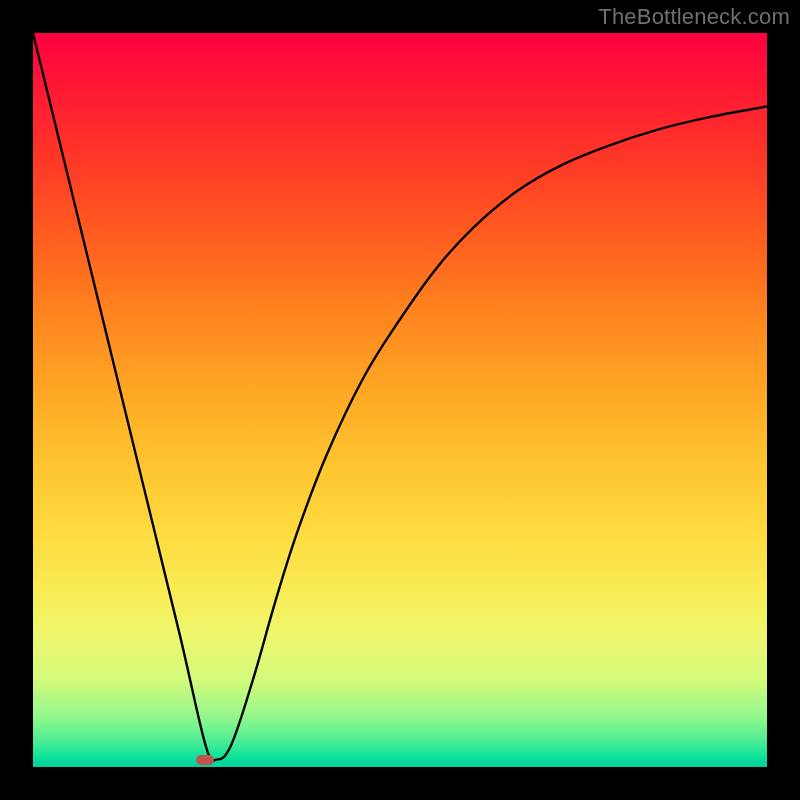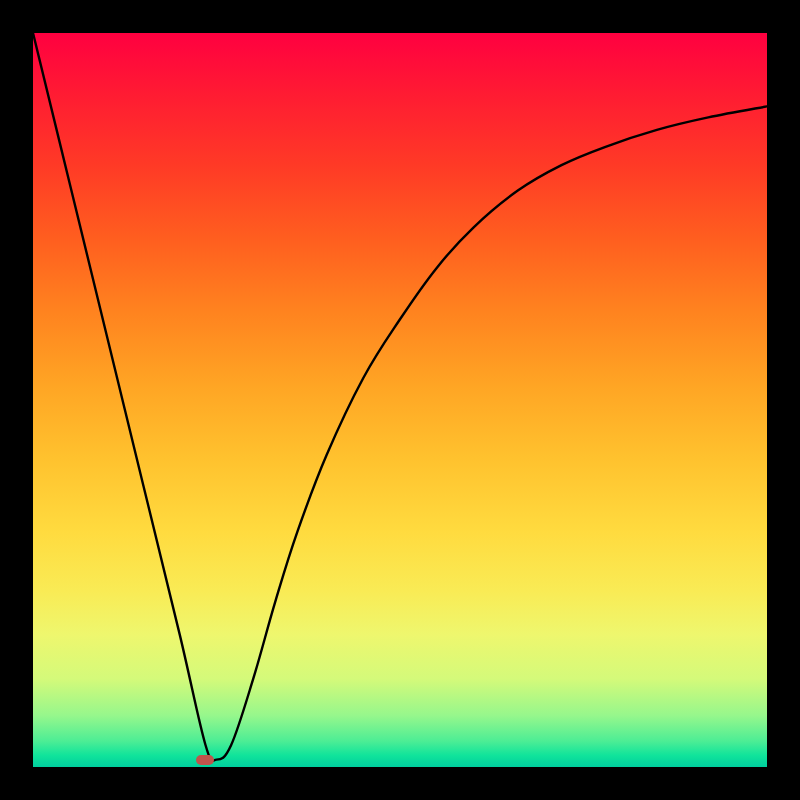--- a/index.html
+++ b/index.html
@@ -84,14 +84,15 @@
   <div class="plot-area">
     <div class="gradient"></div>
 
     <svg class="curve-svg" viewBox="0 0 734 734" preserveAspectRatio="none">
       <path d="M 0.00 0.00 C 6.61 27.08, 23.49 96.30, 36.70 150.47 C 49.91 204.64, 60.19 246.77, 73.40 300.94 C 86.61 355.11, 96.89 397.24, 110.10 451.41 C 123.31 505.58, 135.57 554.98, 146.80 601.88 C 158.03 648.78, 165.88 689.52, 172.49 711.98 C 179.10 734.44, 178.88 726.66, 183.50 726.66 C 188.12 726.66, 191.57 726.51, 198.18 711.98 C 204.79 697.45, 212.27 671.68, 220.20 645.92 C 228.13 620.16, 234.29 595.27, 242.22 568.85 C 250.15 542.43, 254.99 525.54, 264.24 499.12 C 273.49 472.70, 281.71 449.80, 293.60 422.05 C 305.49 394.30, 317.09 369.42, 330.30 344.98 C 343.51 320.54, 353.79 306.08, 367.00 286.26 C 380.21 266.44, 390.49 251.39, 403.70 234.88 C 416.91 218.36, 425.87 208.38, 440.40 194.51 C 454.93 180.64, 468.59 169.04, 484.44 157.81 C 500.29 146.58, 512.63 140.05, 528.48 132.12 C 544.33 124.19, 555.34 120.11, 572.52 113.77 C 589.70 107.43, 605.40 102.17, 623.90 96.89 C 642.40 91.60, 655.46 88.64, 675.28 84.41 C 695.10 80.18, 723.43 75.38, 734.00 73.40" fill="none" stroke="#000" stroke-width="2.4" stroke-linecap="round" stroke-linejoin="round"></path>
     </svg>
 
     <div class="marker" style="left: 172.49px; top: 726.66px; background: rgb(192, 84, 76);"></div>
   </div>
 
+  <div class="watermark">TheBottleneck.com</div>
 
 </div>
 
 </body></html>

